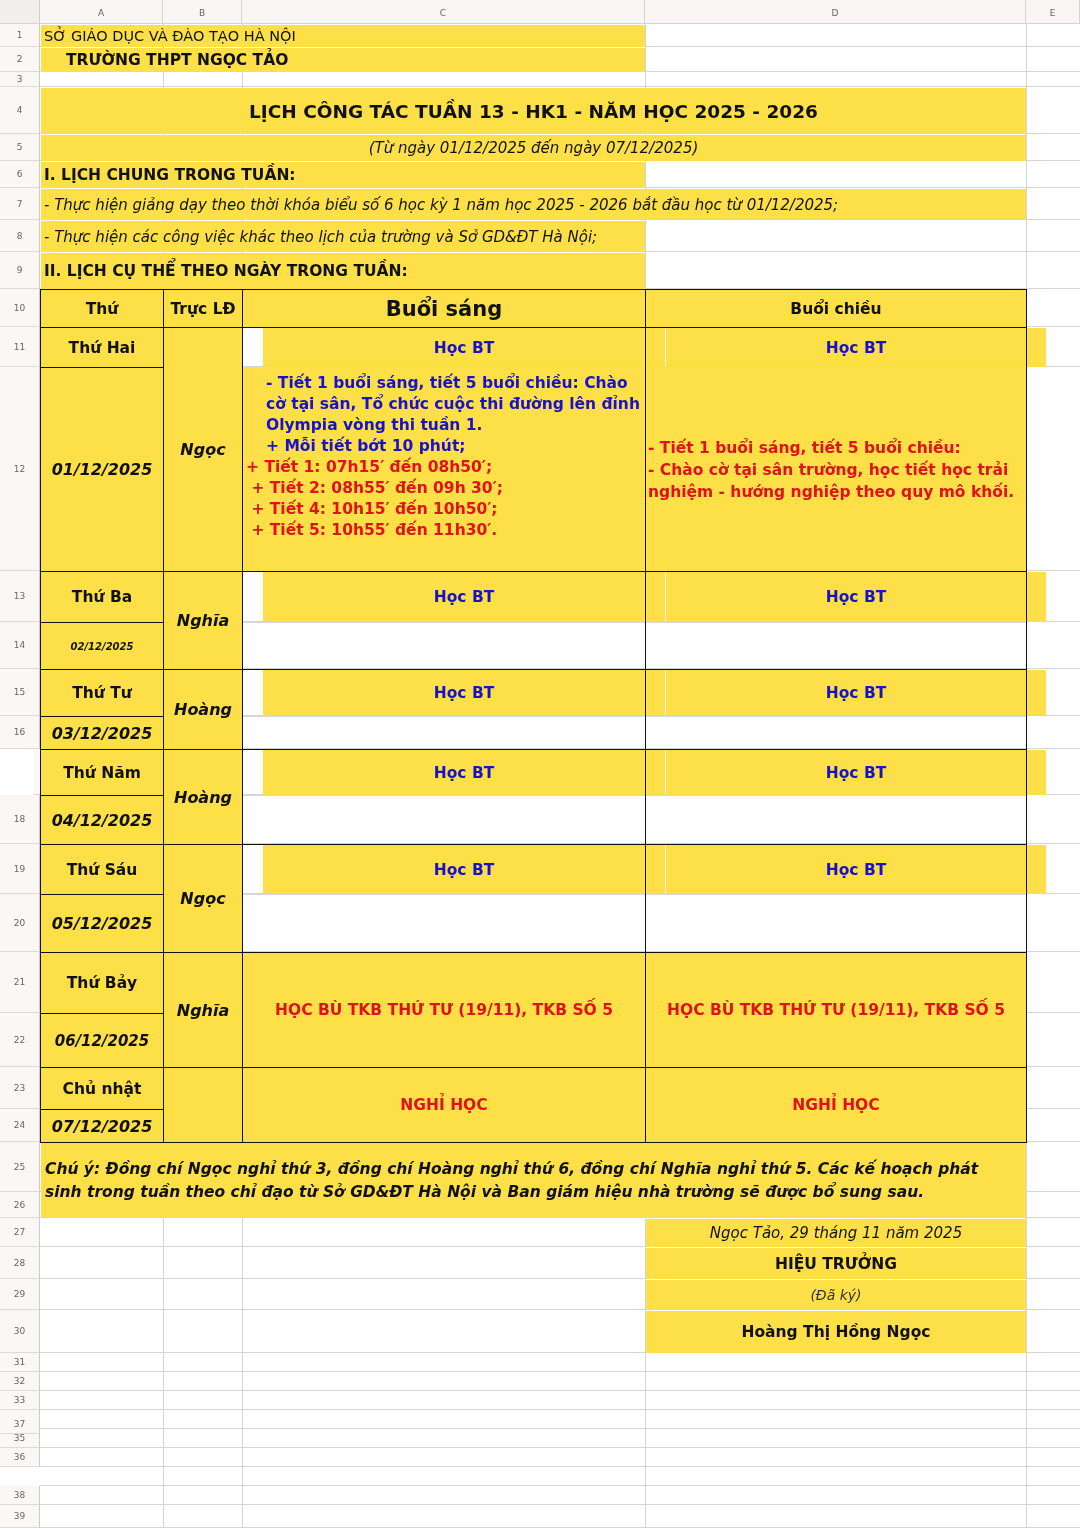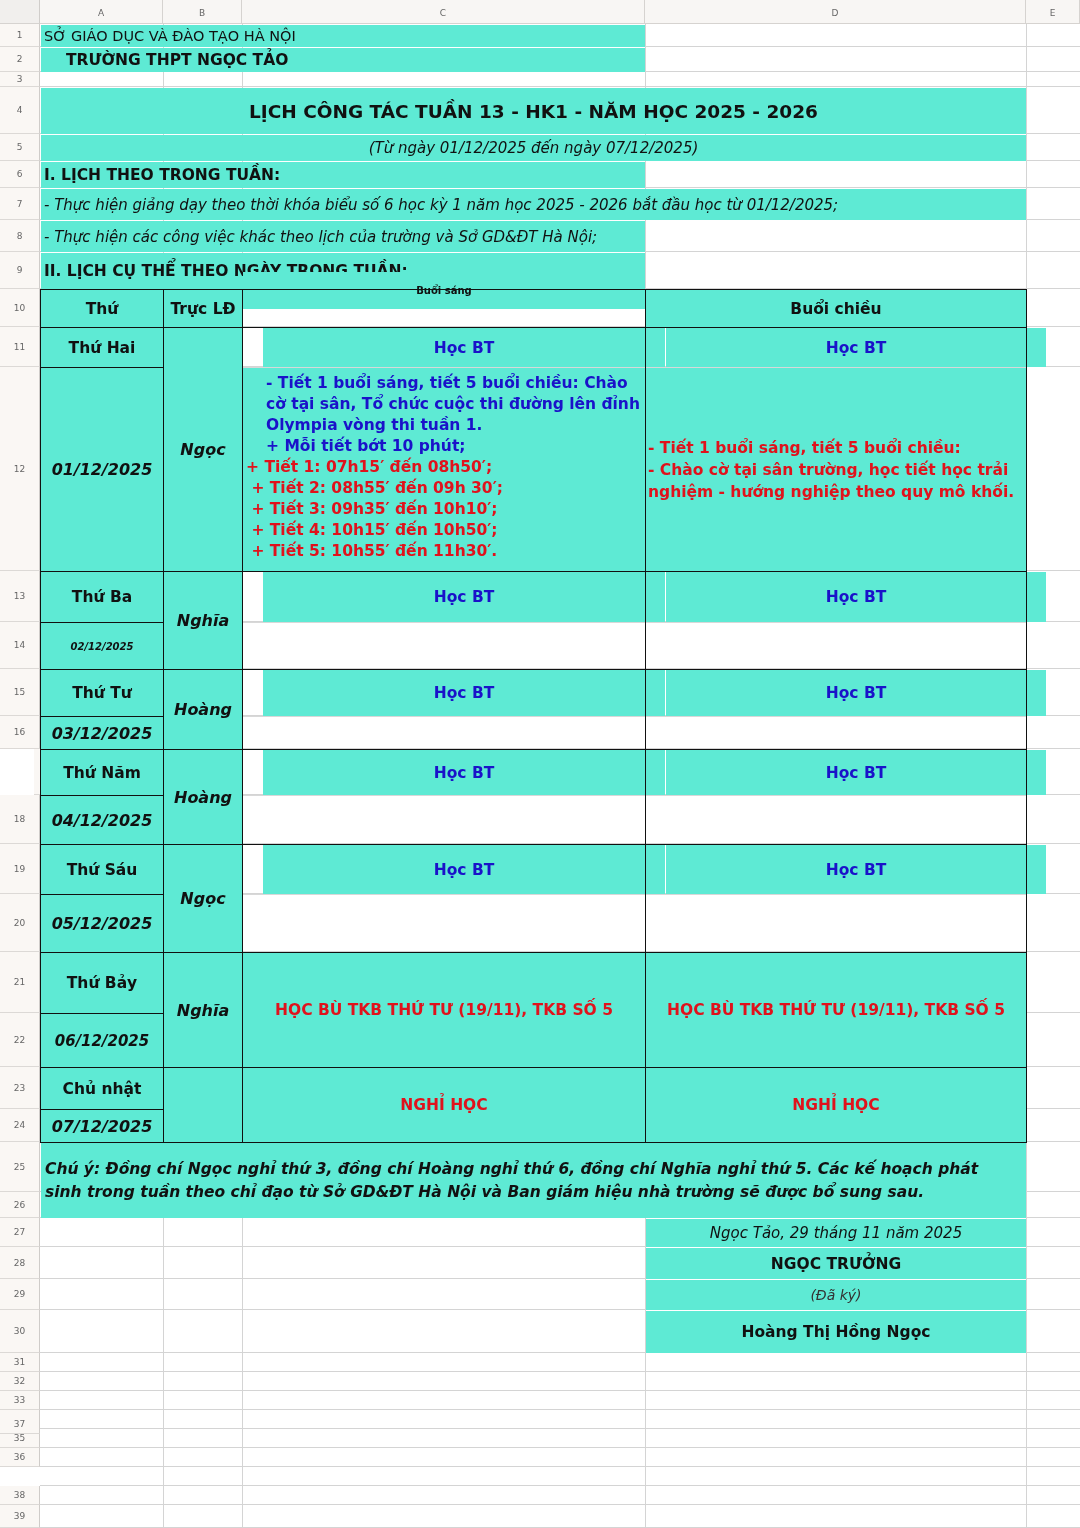--- a/index.html
+++ b/index.html
@@ -2,21 +2,21 @@
 <html><head>
 <meta charset="utf-8">
 <style>
   html, body { margin:0; padding:0; background:#fff; }
   body { width:1080px; height:1528px; position:relative; overflow:hidden; font-family:"DejaVu Sans", sans-serif; }
   .colhdr { position:absolute; top:0; height:24px; background:#f8f6f4; border-right:1px solid #d6d3d0; border-bottom:1px solid #d6d3d0; box-sizing:border-box; font-size:9px; color:#666; text-align:center; line-height:26px; }
   .corner { position:absolute; left:0; top:0; width:40px; height:24px; background:#f1efed; border-right:1px solid #d0cdca; border-bottom:1px solid #d6d3d0; box-sizing:border-box; }
   .rownum { position:absolute; left:0; width:40px; background:#faf7f4; border-bottom:1px solid #dcd9d6; border-right:1px solid #cfccc9; box-sizing:border-box; font-size:9px; color:#666; display:flex; align-items:center; justify-content:center; }
   .gridh { position:absolute; left:40px; width:1040px; height:1px; background:#d4d4d4; }
   .gridv { position:absolute; top:24px; width:1px; background:#d4d4d4; }
-  .cell { position:absolute; box-sizing:border-box; display:flex; align-items:center; background:#5eead4; }
+  .cell { position:absolute; box-sizing:border-box; display:flex; align-items:center; background:#fde047; }
   .txt { white-space:nowrap; }
   .center { justify-content:center; text-align:center; }
   .b { font-weight:bold; }
   .i { font-style:italic; }
   .blue { color:#1a12c9;margin-left:20px; }
   .red { color:#e0121c; }
   .black { color:#111; }
   .hline { position:absolute; height:1px; background:#111; }
   .vline { position:absolute; width:1px; background:#111; }
   .softh { position:absolute; height:1px; background:#d8d8d8; }
@@ -126,41 +126,41 @@
 <div class="cell b" style="left:41px;top:48px;width:604px;height:24px;padding-left:25px;font-size:15.5px;color:#111">
     <span class="txt">TRƯỜNG THPT NGỌC TẢO</span>
   </div>
 <div class="cell center b" style="left:41px;top:88px;width:985px;height:46px;font-size:18.5px;color:#111">
     <span class="txt">LỊCH CÔNG TÁC TUẦN 13 - HK1 - NĂM HỌC 2025 - 2026</span>
   </div>
 <div class="cell center i" style="left:41px;top:135px;width:985px;height:26px;font-size:15px;color:#111">
     <span class="txt">(Từ ngày 01/12/2025 đến ngày 07/12/2025)</span>
   </div>
 <div class="cell b" style="left:41px;top:162px;width:604px;height:26px;padding-left:3px;font-size:15.5px;color:#111">
-    <span class="txt">I. LỊCH THEO TRONG TUẦN:</span>
+    <span class="txt">I. LỊCH CHUNG TRONG TUẦN:</span>
   </div>
 <div class="cell i" style="left:41px;top:189px;width:985px;height:31px;padding-left:3px;font-size:15px;color:#111">
     <span class="txt">- Thực hiện giảng dạy theo thời khóa biểu số 6 học kỳ 1 năm học 2025 - 2026 bắt đầu học từ 01/12/2025;</span>
   </div>
 <div class="cell i" style="left:41px;top:221px;width:604px;height:31px;padding-left:3px;font-size:15px;color:#111">
     <span class="txt">- Thực hiện các công việc khác theo lịch của trường và Sở GD&amp;ĐT Hà Nội;</span>
   </div>
 <div class="cell b" style="left:41px;top:253px;width:604px;height:36px;padding-left:3px;font-size:15.5px;color:#111">
     <span class="txt">II. LỊCH CỤ THỂ THEO NGÀY TRONG TUẦN:</span>
   </div>
 
 <div id="schedule-table">
 
   <div class="cell center b black" style="left:41px;top:290px;width:122px;height:37px;font-size:15.5px">
       <span>Thứ</span>
     </div>
   <div class="cell center b black" style="left:164px;top:290px;width:78px;height:37px;font-size:15.5px">
       <span>Trực LĐ</span>
     </div>
-  <div class="cell center b black" style="left:243px;top:272px;width:402px;height:37px;font-size:10px">
+  <div class="cell center b black" style="left:243px;top:290px;width:402px;height:37px;font-size:21px">
       <span>Buổi sáng</span>
     </div>
   <div class="cell center b black" style="left:646px;top:290px;width:380px;height:37px;font-size:15.5px">
       <span>Buổi chiều</span>
     </div>
 
   <div class="cell center b black" style="left:41px;top:328px;width:122px;height:39px;font-size:15.5px">
       <span>Thứ Hai</span>
     </div>
   <div class="cell center b i black" style="left:41px;top:368px;width:122px;height:203px;font-size:16px">
@@ -174,21 +174,20 @@
     </div>
   <div class="cell center b blue" style="left:646px;top:328px;width:380px;height:39px;font-size:15.5px">
       <span>Học BT</span>
     </div>
   <div class="cell b" style="left:243px;top:368px;width:402px;height:203px;padding:5px 4px 5px 3px;font-size:15.5px;align-items:flex-start">
     <div class="multi">
       <div class="blue">- Tiết 1 buổi sáng, tiết 5 buổi chiều: Chào cờ tại sân, Tổ chức cuộc thi đường lên đỉnh Olympia vòng thi tuần 1.</div>
       <div class="blue">+ Mỗi tiết bớt 10 phút;</div>
       <div class="red" style="white-space:pre">+ Tiết 1: 07h15′ đến 08h50′;</div>
       <div class="red" style="white-space:pre"> + Tiết 2: 08h55′ đến 09h 30′;</div>
-      <div class="red" style="white-space:pre"> + Tiết 3: 09h35′ đến 10h10′;</div>
       <div class="red" style="white-space:pre"> + Tiết 4: 10h15′ đến 10h50′;</div>
       <div class="red" style="white-space:pre"> + Tiết 5: 10h55′ đến 11h30′.</div>
     </div>
   </div>
   <div class="cell b" style="left:646px;top:368px;width:380px;height:203px;padding:0 6px 0 2px;font-size:15.5px">
     <div class="multi red" style="line-height:22px">
       <div>- Tiết 1 buổi sáng, tiết 5 buổi chiều:</div>
       <div>- Chào cờ tại sân trường, học tiết học trải nghiệm - hướng nghiệp theo quy mô khối.</div>
     </div>
   </div>
@@ -319,20 +318,20 @@
 </div>
 
 <div class="cell b i" style="left:41px;top:1143px;width:985px;height:75px;padding:0 20px 0 4px;font-size:15.5px;color:#111;align-items:center">
   <div class="multi" style="line-height:23px">Chú ý: Đồng chí Ngọc nghỉ thứ 3, đồng chí Hoàng nghỉ thứ 6, đồng chí Nghĩa nghỉ thứ 5. Các kế hoạch phát sinh trong tuần theo chỉ đạo từ Sở GD&amp;ĐT Hà Nội và Ban giám hiệu nhà trường sẽ được bổ sung sau.</div>
 </div>
 
 <div class="cell center i" style="left:646px;top:1219px;width:380px;height:28px;font-size:15px;color:#111">
     <span>Ngọc Tảo, 29 tháng 11 năm 2025</span>
   </div>
 <div class="cell center b" style="left:646px;top:1248px;width:380px;height:31px;font-size:15.5px;color:#111">
-    <span>NGỌC TRƯỞNG</span>
+    <span>HIỆU TRƯỞNG</span>
   </div>
 <div class="cell center i" style="left:646px;top:1280px;width:380px;height:30px;font-size:14px;color:#333">
     <span>(Đã ký)</span>
   </div>
 <div class="cell center b" style="left:646px;top:1311px;width:380px;height:42px;font-size:15.5px;color:#111">
     <span>Hoàng Thị Hồng Ngọc</span>
   </div>
 
 </body></html>

